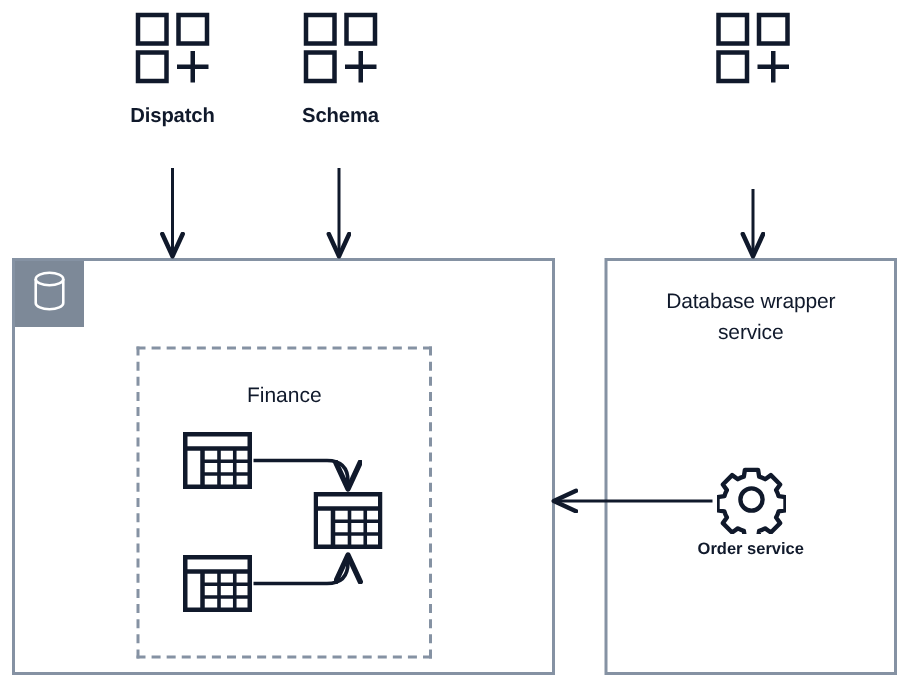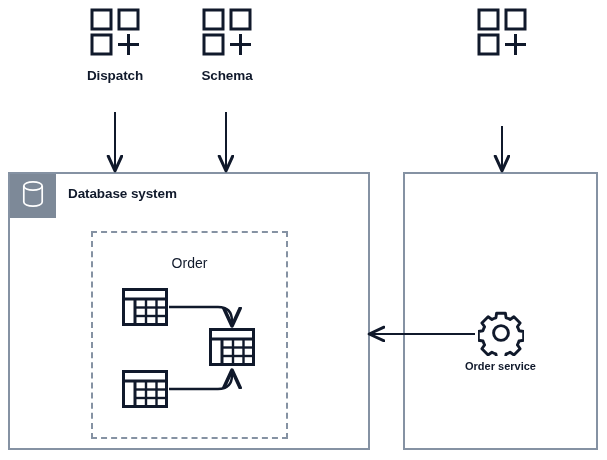--- a/index.html
+++ b/index.html
@@ -148,25 +148,24 @@
 
   <div class="db-badge" style="left:10px; top:174px; width:46px; height:44px;">
     <span>
       <svg width="24" height="28" viewBox="0 0 24 28" xmlns="http://www.w3.org/2000/svg">
         <ellipse cx="12" cy="6" rx="9.2" ry="4.2" fill="none" stroke="#ffffff" stroke-width="1.7"></ellipse>
         <path d="M2.8 6 V22 A9.2 4.2 0 0 0 21.2 22 V6" fill="none" stroke="#ffffff" stroke-width="1.7"></path>
       </svg>
     </span>
   </div>
 
-  <div class="panel-title" style="left:68px; top:186px;">Database system</div>
 
   <div class="schema-box" style="left:91px; top:231px; width:197px; height:208px;"></div>
 
-  <div class="schema-label" style="left:91px; top:255px; width:197px;">Order</div>
+  <div class="schema-label" style="left:91px; top:255px; width:197px;">Finance</div>
 
   <div class="abs" style="left:122px; top:288px;">
     <svg width="46" height="38" viewBox="0 0 46 38" xmlns="http://www.w3.org/2000/svg">
       <rect x="1.5" y="1.5" width="43" height="35" fill="#ffffff" stroke="#10192b" stroke-width="3"></rect>
       <line x1="1.5" y1="11" x2="44.5" y2="11" stroke="#10192b" stroke-width="3"></line>
       <line x1="13" y1="11" x2="13" y2="36.5" stroke="#10192b" stroke-width="3"></line>
       <line x1="24" y1="11" x2="24" y2="36.5" stroke="#10192b" stroke-width="2.4"></line>
       <line x1="34.5" y1="11" x2="34.5" y2="36.5" stroke="#10192b" stroke-width="2.4"></line>
       <line x1="13" y1="19.5" x2="44.5" y2="19.5" stroke="#10192b" stroke-width="2.4"></line>
       <line x1="13" y1="28" x2="44.5" y2="28" stroke="#10192b" stroke-width="2.4"></line>
@@ -192,20 +191,22 @@
       <line x1="13" y1="11" x2="13" y2="36.5" stroke="#10192b" stroke-width="3"></line>
       <line x1="24" y1="11" x2="24" y2="36.5" stroke="#10192b" stroke-width="2.4"></line>
       <line x1="34.5" y1="11" x2="34.5" y2="36.5" stroke="#10192b" stroke-width="2.4"></line>
       <line x1="13" y1="19.5" x2="44.5" y2="19.5" stroke="#10192b" stroke-width="2.4"></line>
       <line x1="13" y1="28" x2="44.5" y2="28" stroke="#10192b" stroke-width="2.4"></line>
     </svg>
   </div>
 
   <div class="panel" style="left:403px; top:172px; width:195px; height:278px;"></div>
 
+  <div class="panel-title plain" style="left:403px; top:190px; width:195px;">Database wrapper
+service</div>
 
   <div class="abs" style="left:403px; top:310px; width:195px; text-align:center;">
     <span>
       <svg width="46" height="46" viewBox="0 0 46 46" xmlns="http://www.w3.org/2000/svg">
         <path d="M18.6 3.2 h8.8 l0.7 4.6 a15.6 15.6 0 0 1 4.0 1.65 l3.8-2.7 l6.2 6.2 l-2.7 3.8
                  a15.6 15.6 0 0 1 1.65 4.0 l4.6 0.7 v8.8 l-4.6 0.7 a15.6 15.6 0 0 1 -1.65 4.0
                  l2.7 3.8 l-6.2 6.2 l-3.8-2.7 a15.6 15.6 0 0 1 -4.0 1.65 l-0.7 4.6 h-8.8
                  l-0.7-4.6 a15.6 15.6 0 0 1 -4.0-1.65 l-3.8 2.7 l-6.2-6.2 l2.7-3.8
                  a15.6 15.6 0 0 1 -1.65-4.0 l-4.6-0.7 v-8.8 l4.6-0.7 a15.6 15.6 0 0 1 1.65-4.0
                  l-2.7-3.8 l6.2-6.2 l3.8 2.7 a15.6 15.6 0 0 1 4.0-1.65 z" fill="none" stroke="#10192b" stroke-width="2.9" stroke-linejoin="round"></path>

